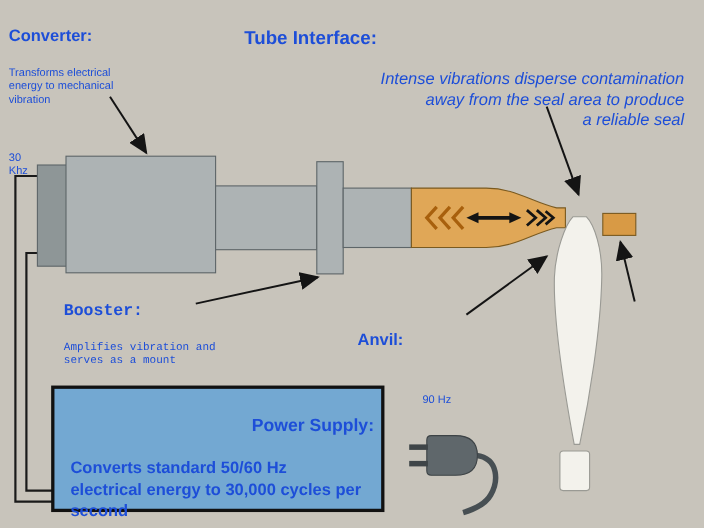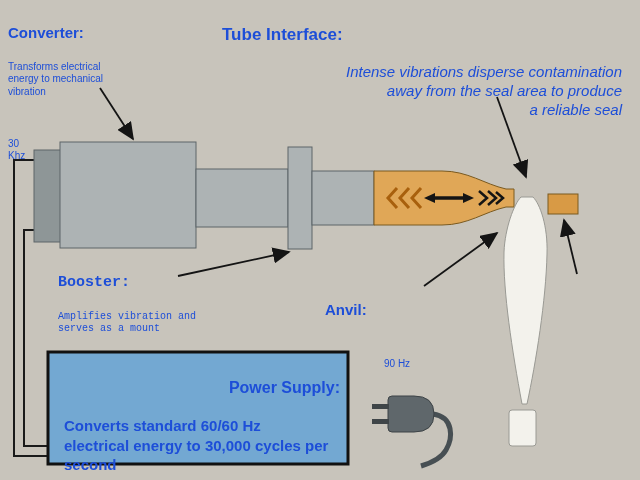--- a/index.html
+++ b/index.html
@@ -103,20 +103,20 @@
 
   <div class="lbl" style="left:325px;top:283px;width:160px;">
     <div class="t">Anvil:</div>
   </div>
 
   <div class="lbl" style="left:552px;top:276px;width:86px;">
   </div>
 
   <div class="lbl ps-text" style="left:64px;top:360px;width:276px;">
     <div class="t">Power Supply:</div>
-    <div class="d">Converts standard 60/60 Hz
+    <div class="d">Converts standard 50/60 Hz
 electrical energy to 30,000 cycles per
 second</div>
   </div>
 
   <div class="freq" style="left:384px;top:358px;">90 Hz</div>
 
 </div>
 
 </body></html>

